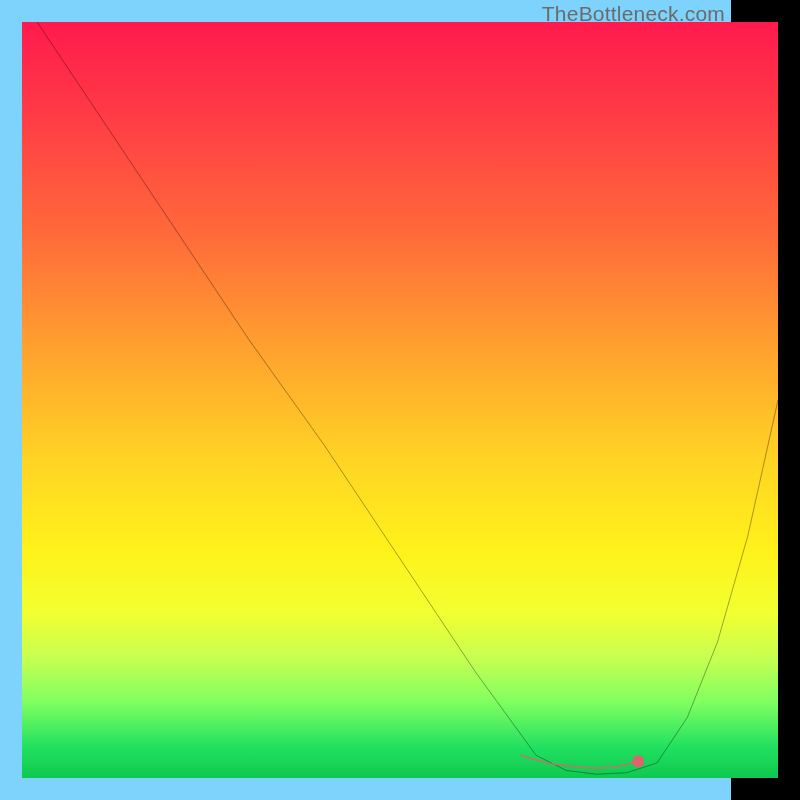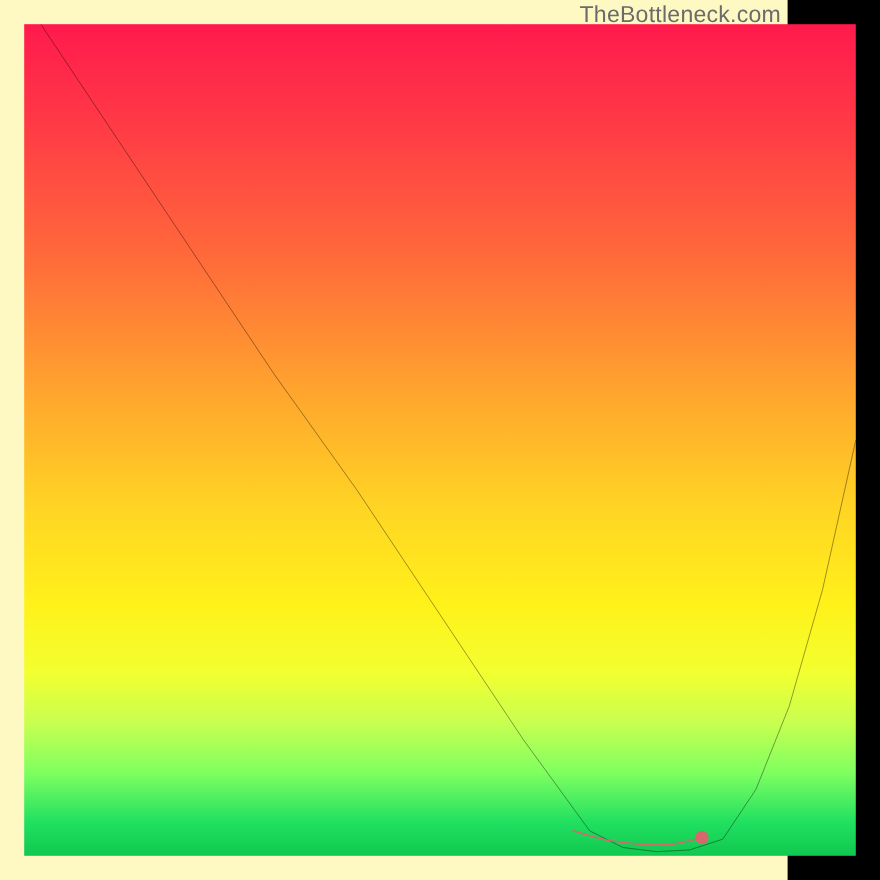--- a/index.html
+++ b/index.html
@@ -10,21 +10,22 @@
     background: #000;
     overflow: hidden;
     font-family: Arial, Helvetica, sans-serif;
   }
   .frame {
     position: absolute;
     left: 0;
     top: 0;
     width: 716px;
     height: 800px;
-    background: #fef9c3;
+    background: #7dd3fc;
+    padding-left: 15px;
   }
   .plot {
     position: absolute;
     left: 22px;
     top: 22px;
     width: 756px;
     height: 756px;
     background: linear-gradient(to bottom,
       #ff1a4d 0%,
       #ff3a46 12%,

